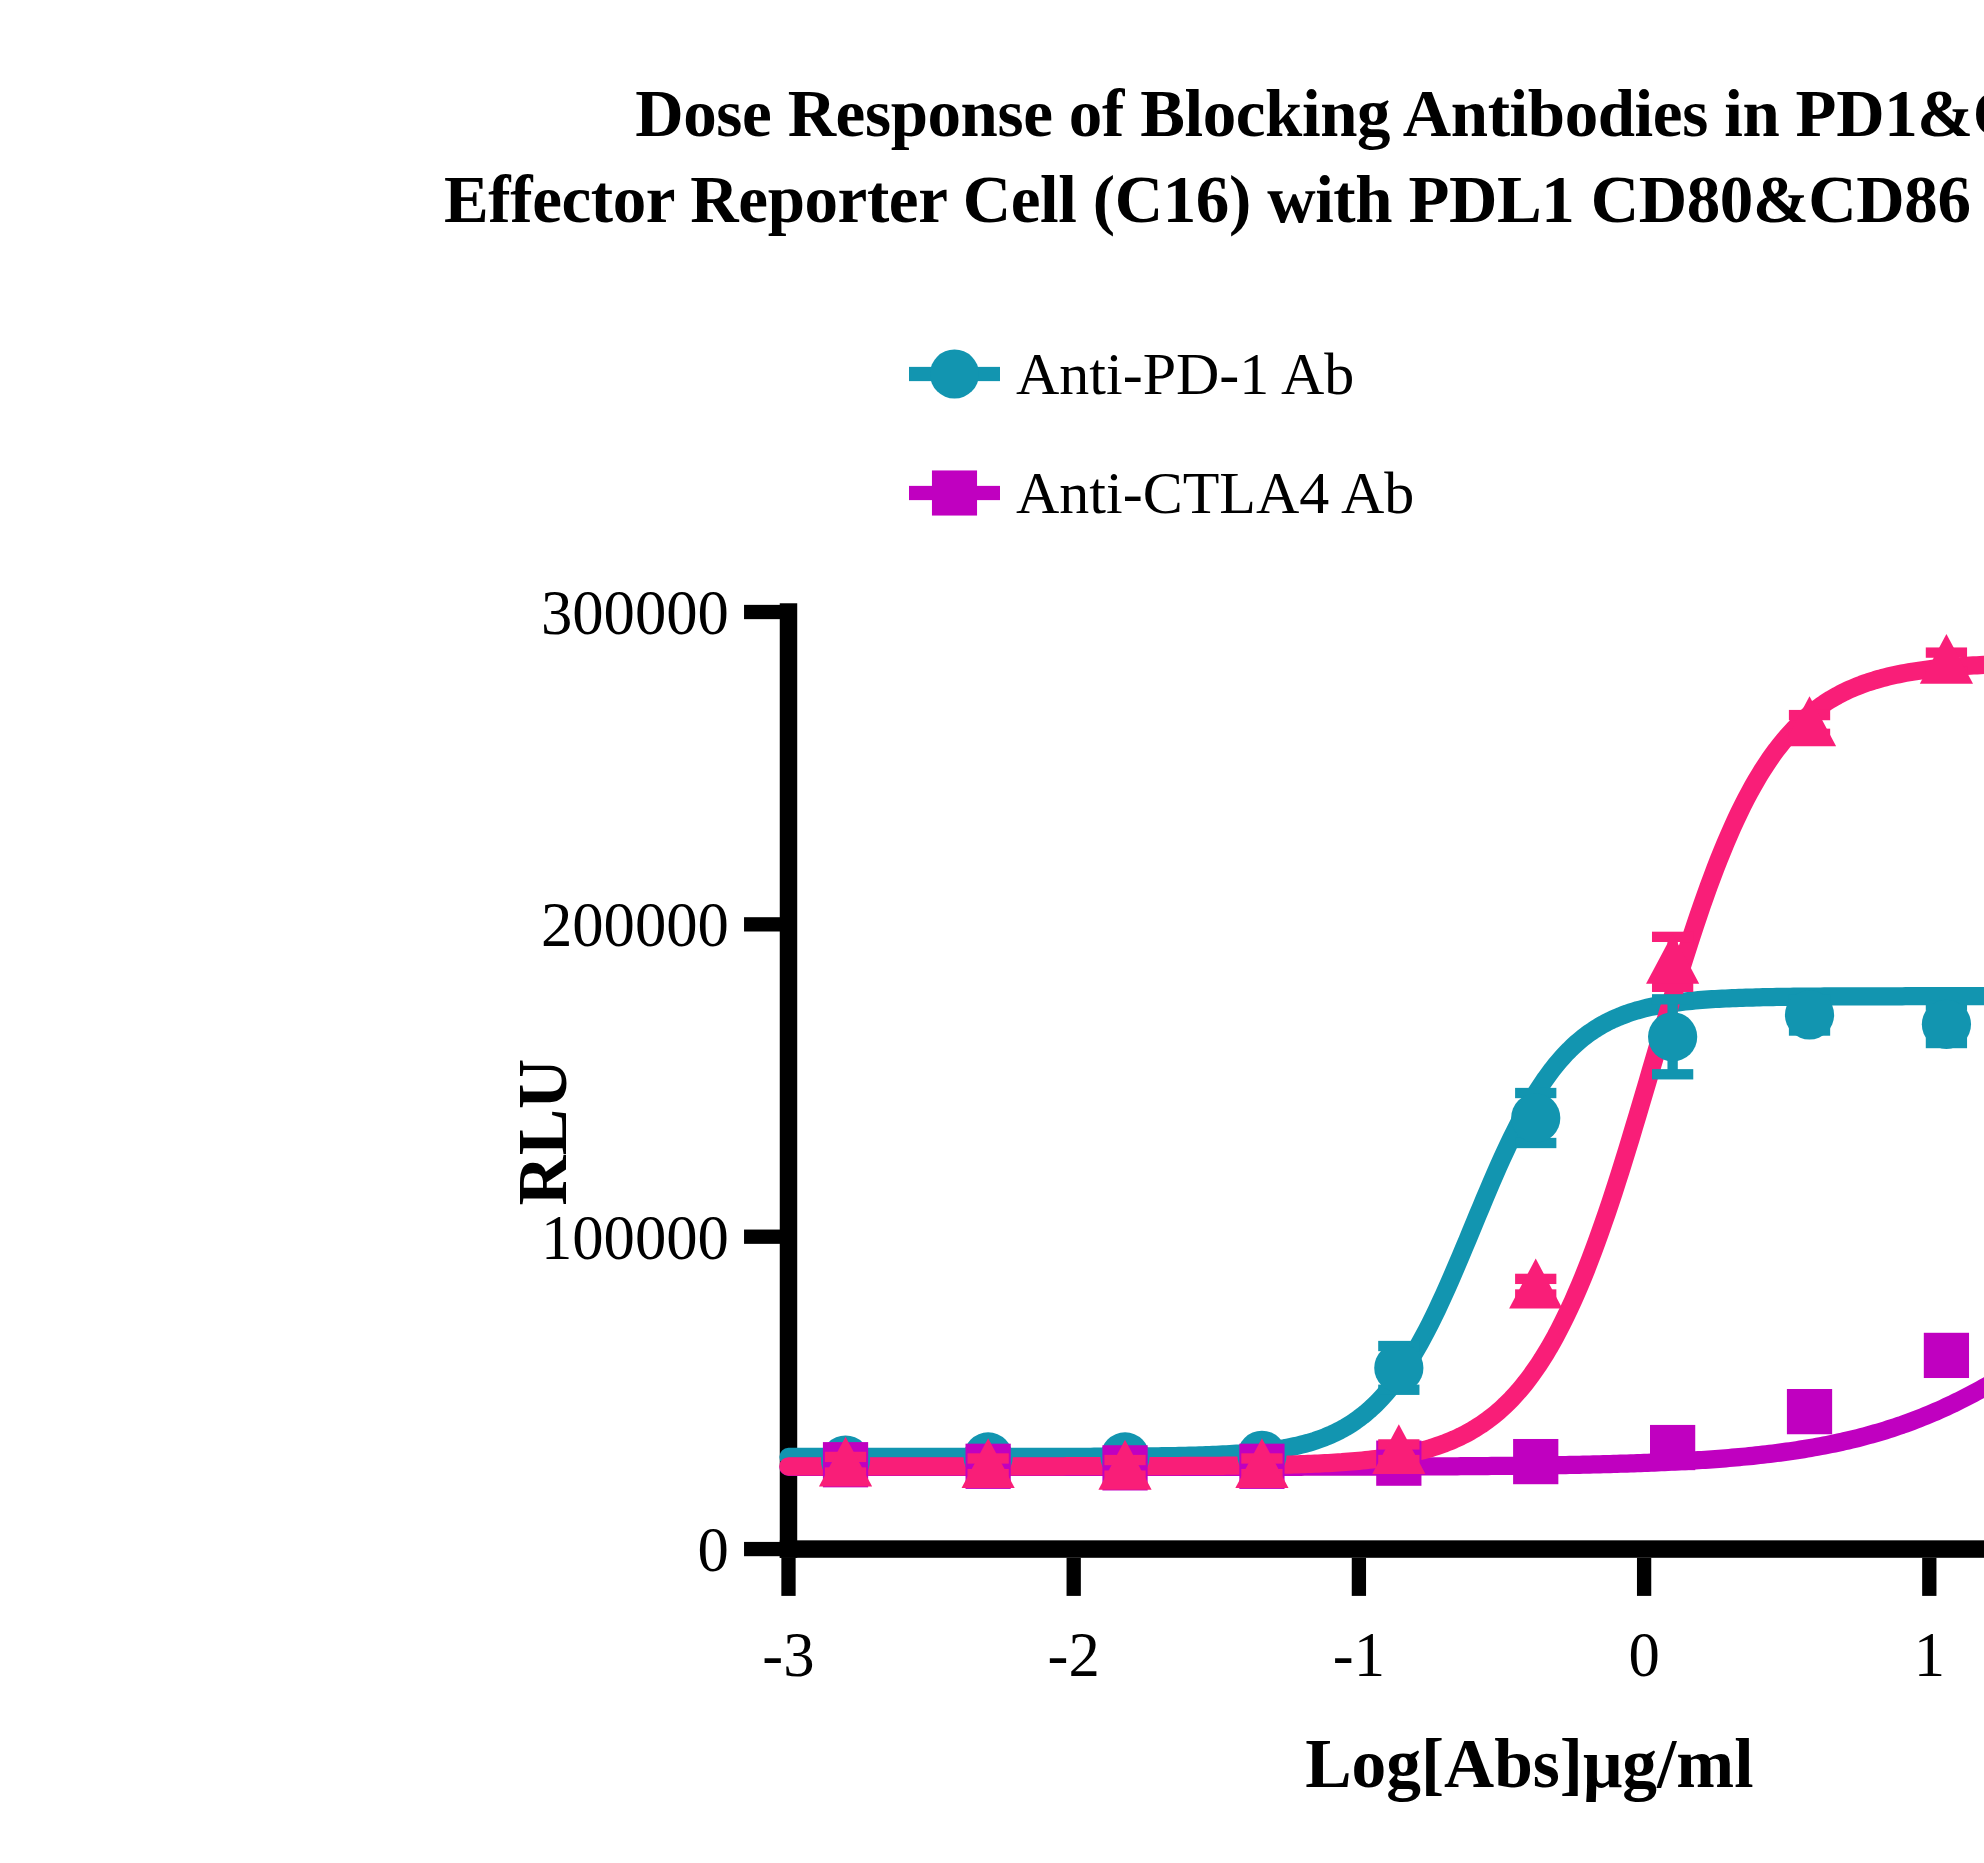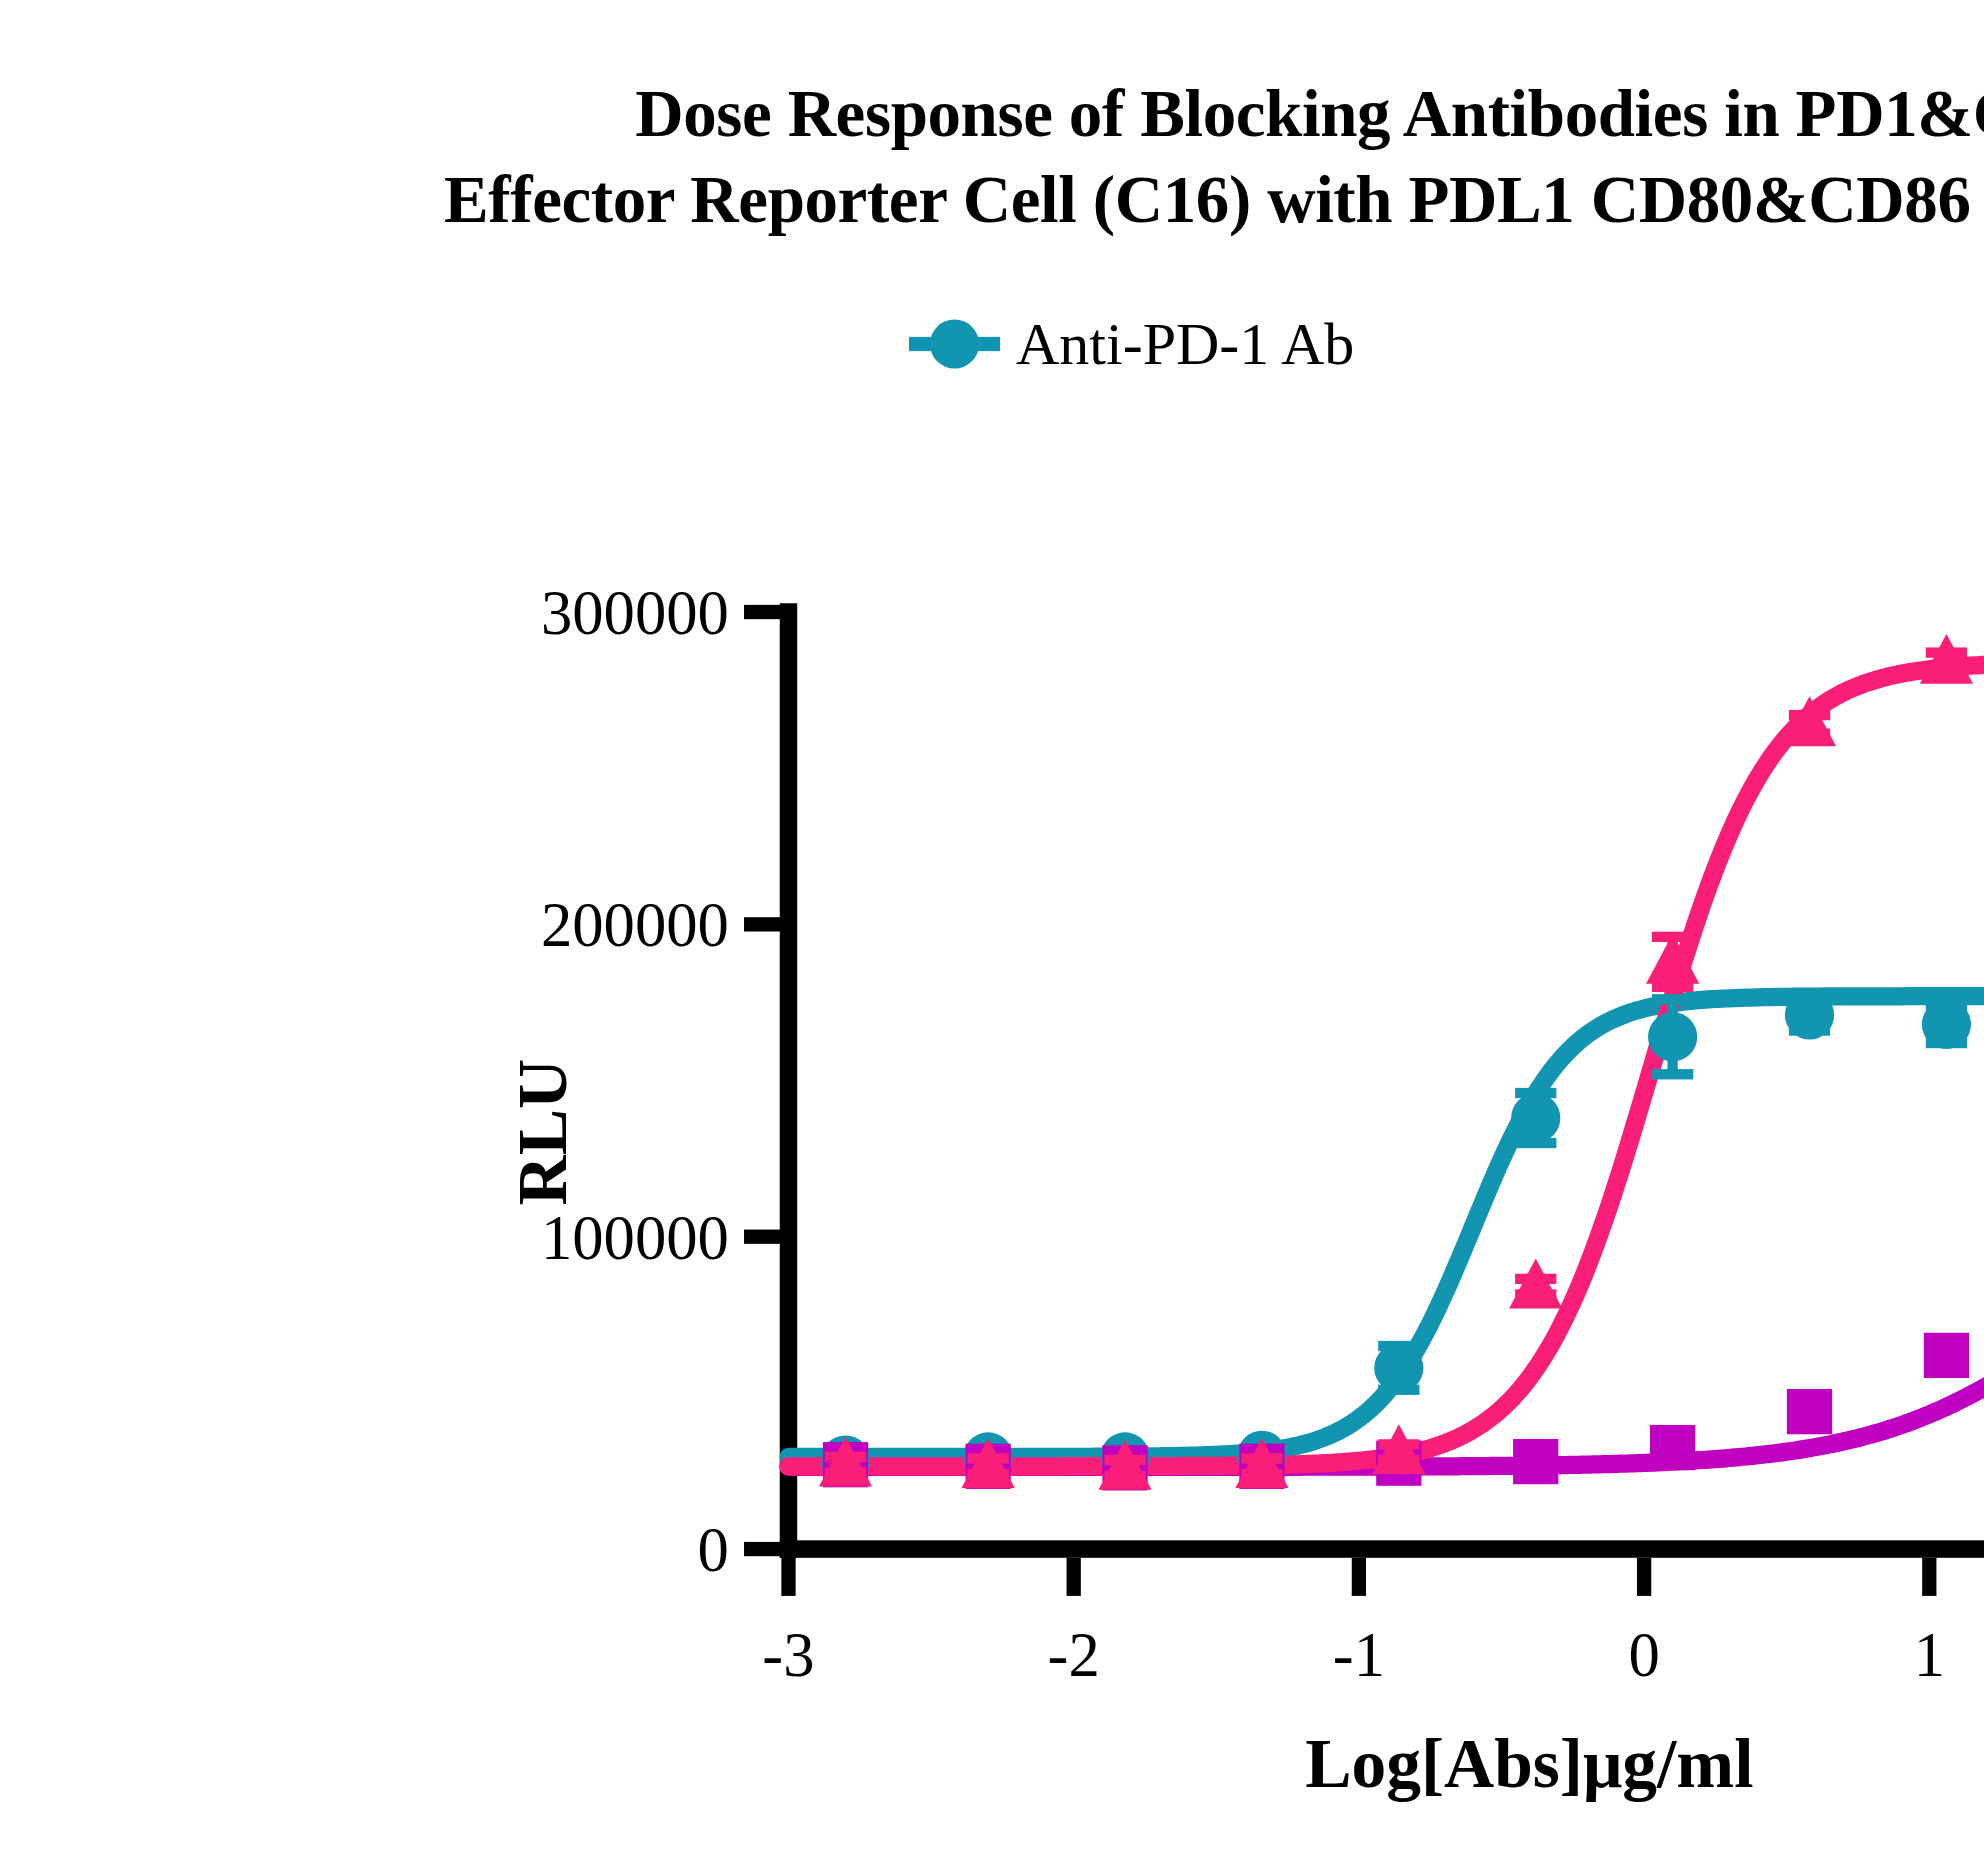--- a/index.html
+++ b/index.html
@@ -7,21 +7,21 @@
   #page{position:relative;width:2978px;height:1863px;background:#fff;}
 
   .title-block{
     position:absolute;left:0;top:71px;width:2978px;text-align:center;
     font-family:"Liberation Serif",serif;font-weight:bold;color:#000;
     font-size:67px;line-height:1.28;letter-spacing:-0.4px;
   }
   .title-line{display:block;white-space:nowrap;}
 
   .legend{position:absolute;left:909px;top:314px;}
-  .legend-row{display:flex;align-items:flex-start;height:119px;}
+  .legend-row{display:flex;align-items:center;height:119px;}
   .legend-mark{width:91px;height:60px;position:relative;flex:0 0 91px;}
   .legend-label{
     font-family:"Liberation Serif",serif;font-size:60px;color:#000;
     white-space:nowrap;padding-left:16px;line-height:1;
   }
 
   .chart-wrap{position:absolute;left:0;top:0;width:2978px;height:1863px;}
   svg{display:block;}
 
   .axis-num{font-family:"Liberation Serif",serif;font-size:158px;fill:#000;}
@@ -42,20 +42,29 @@
     <div class="legend-row">
       <span class="legend-mark">
         <svg width="91" height="60" viewBox="0 0 230 150">
           <rect x="0" y="57" width="230" height="36" fill="#1295B0"></rect>
           <circle cx="115" cy="75" r="62" fill="#1295B0"></circle>
         </svg>
       </span>
       <span class="legend-label">Anti-PD-1 Ab</span>
     </div>
 
+    <div class="legend-row">
+      <span class="legend-mark">
+        <svg width="91" height="60" viewBox="0 0 230 150">
+          <rect x="0" y="57" width="230" height="36" fill="#C000C0"></rect>
+          <rect x="58" y="18" width="114" height="114" fill="#C000C0"></rect>
+        </svg>
+      </span>
+      <span class="legend-label">Anti-CTLA4 Ab</span>
+    </div>
 
 
   </div>
 
   <div class="chart-wrap">
     <svg id="plot" width="2978" height="1863" viewBox="0 0 7502 4694">
       <g id="axes-layer">
           <rect x="1964" y="1520" width="44" height="2405" fill="#000"></rect>
           <rect x="1964" y="3881" width="3637" height="44" fill="#000"></rect>
           <rect x="1874" y="3885" width="94" height="36" fill="#000"></rect>

